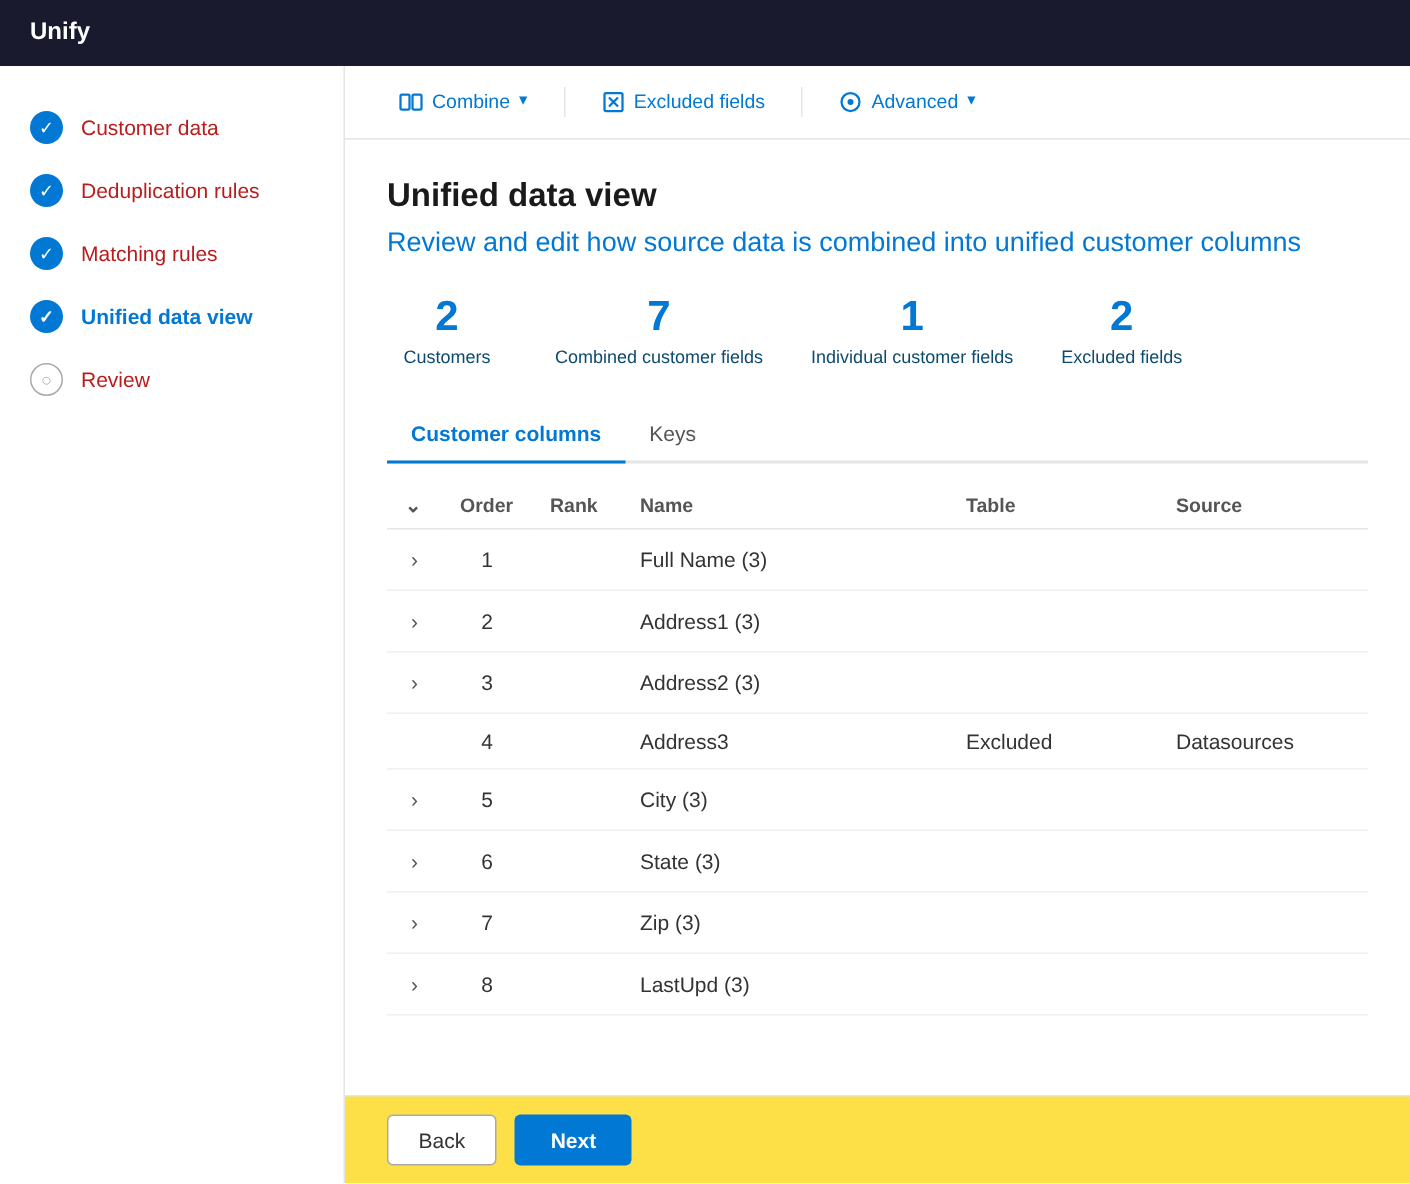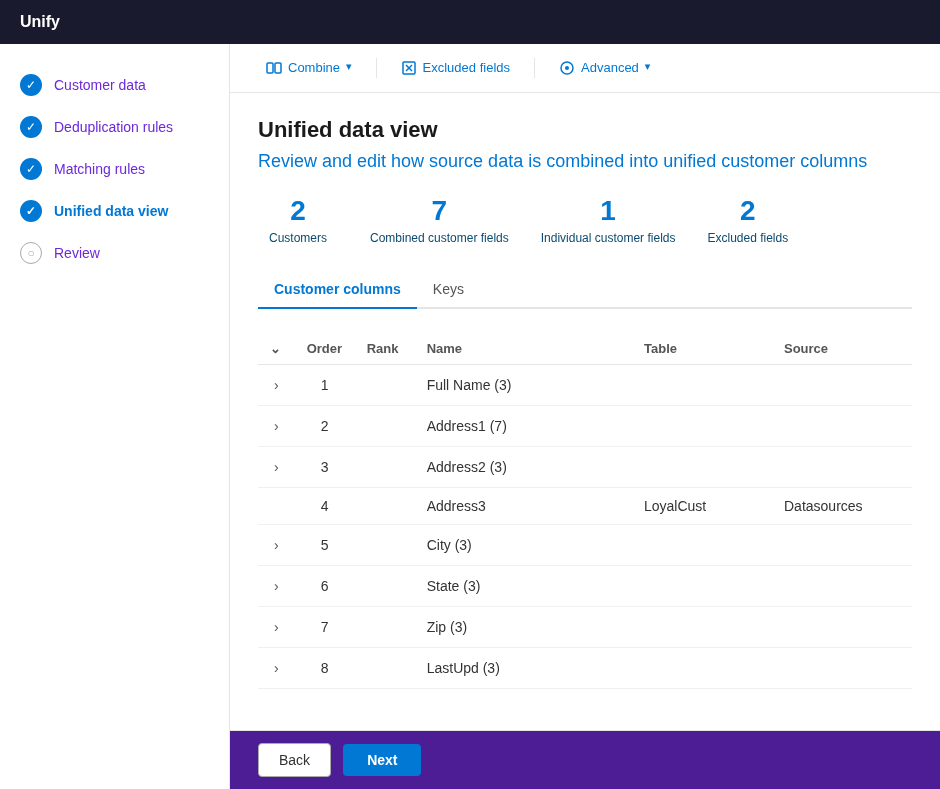--- a/index.html
+++ b/index.html
@@ -60,21 +60,21 @@
       color: #fff;
     }
     .step-icon.pending {
       border: 1.5px solid #aaa;
       color: #aaa;
       background: #fff;
     }
 
     .sidebar-label {
       font-size: 14px;
-      color: #6d28d9;
+      color: #b91c1c;
     }
     .sidebar-item.active .sidebar-label {
       color: #0078d4;
     }
 
     
     .content-area {
       flex: 1;
       display: flex;
       flex-direction: column;
@@ -151,21 +151,21 @@
       font-size: 12px;
       color: #0c4a6e;
       text-align: center;
       margin-top: 4px;
     }
 
     
     .tabs-row {
       display: flex;
       border-bottom: 2px solid #e5e5e5;
-      margin-bottom: 24px;
+      margin-bottom: 12px;
       text-align: center;
     }
     .tab {
       padding: 8px 16px 10px;
       cursor: pointer;
       font-size: 14px;
       color: #555;
       border-bottom: 2px solid transparent;
       margin-bottom: -2px;
     }
@@ -216,26 +216,25 @@
       display: inline-block;
       border: 2px solid #d32f2f;
       padding: 4px 10px;
       border-radius: 2px;
       font-size: 14px;
     }
 
     
     .footer {
       display: flex;
-      align-items: center;
       padding: 12px 28px;
       border-top: 1px solid #e5e5e5;
       gap: 12px;
       flex-shrink: 0;
-      background: #4c1d95;
+      background: #fde047;
     }
     .btn-back {
       padding: 8px 20px;
       border: 1px solid #aaa;
       background: #fff;
       color: #333;
       border-radius: 4px;
       cursor: pointer;
       font-size: 14px;
     }
@@ -373,38 +372,38 @@
               <td class="col-order order-center">1</td>
               <td class="col-rank"></td>
               <td class="col-name">Full Name (3)</td>
               <td class="col-table"></td>
               <td class="col-source"></td>
             </tr>
             <tr>
               <td class="col-expand"><button class="expand-btn">›</button></td>
               <td class="col-order order-center">2</td>
               <td class="col-rank"></td>
-              <td class="col-name">Address1 (7)</td>
+              <td class="col-name">Address1 (3)</td>
               <td class="col-table"></td>
               <td class="col-source"></td>
             </tr>
             <tr>
               <td class="col-expand"><button class="expand-btn">›</button></td>
               <td class="col-order order-center">3</td>
               <td class="col-rank"></td>
               <td class="col-name">Address2 (3)</td>
               <td class="col-table"></td>
               <td class="col-source"></td>
             </tr>
             <tr>
               <td class="col-expand"></td>
               <td class="col-order order-center">4</td>
               <td class="col-rank"></td>
               <td class="col-name">Address3</td>
-              <td class="col-table">LoyalCust</td>
+              <td class="col-table">Excluded</td>
               <td class="col-source">Datasources</td>
             </tr>
             <tr>
               <td class="col-expand"><button class="expand-btn">›</button></td>
               <td class="col-order order-center">5</td>
               <td class="col-rank"></td>
               <td class="col-name">City (3)</td>
               <td class="col-table"></td>
               <td class="col-source"></td>
             </tr>

